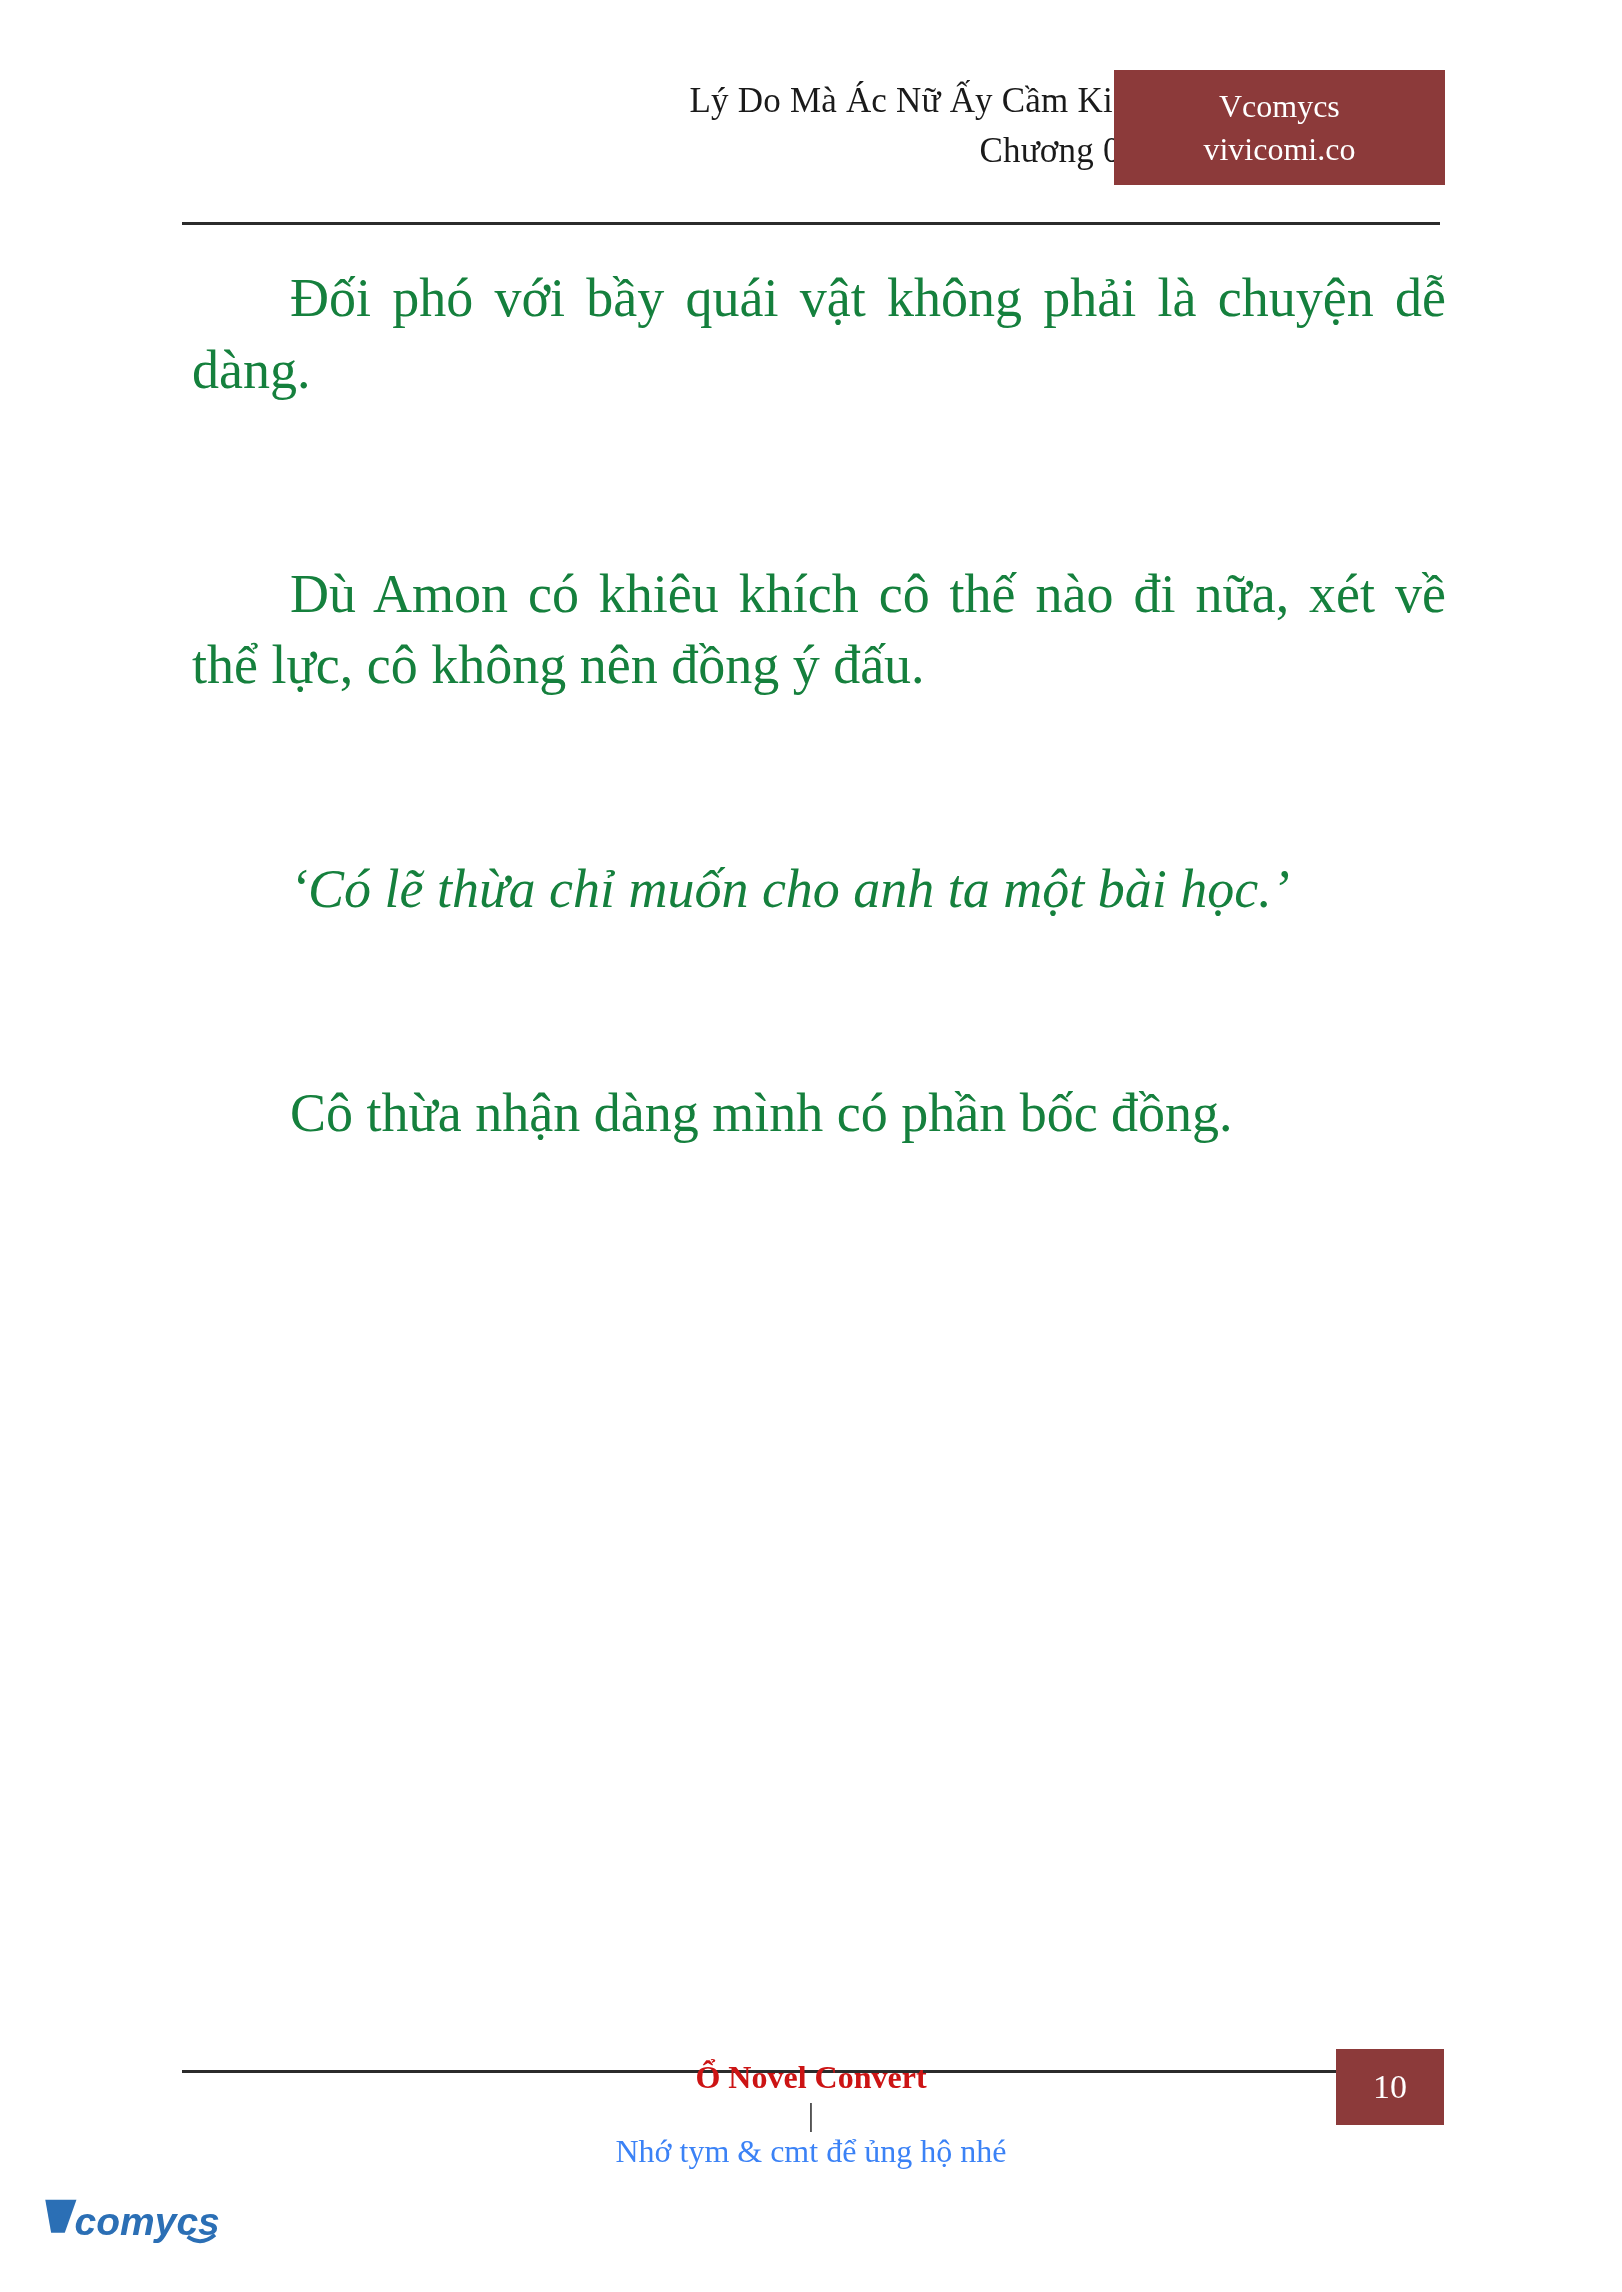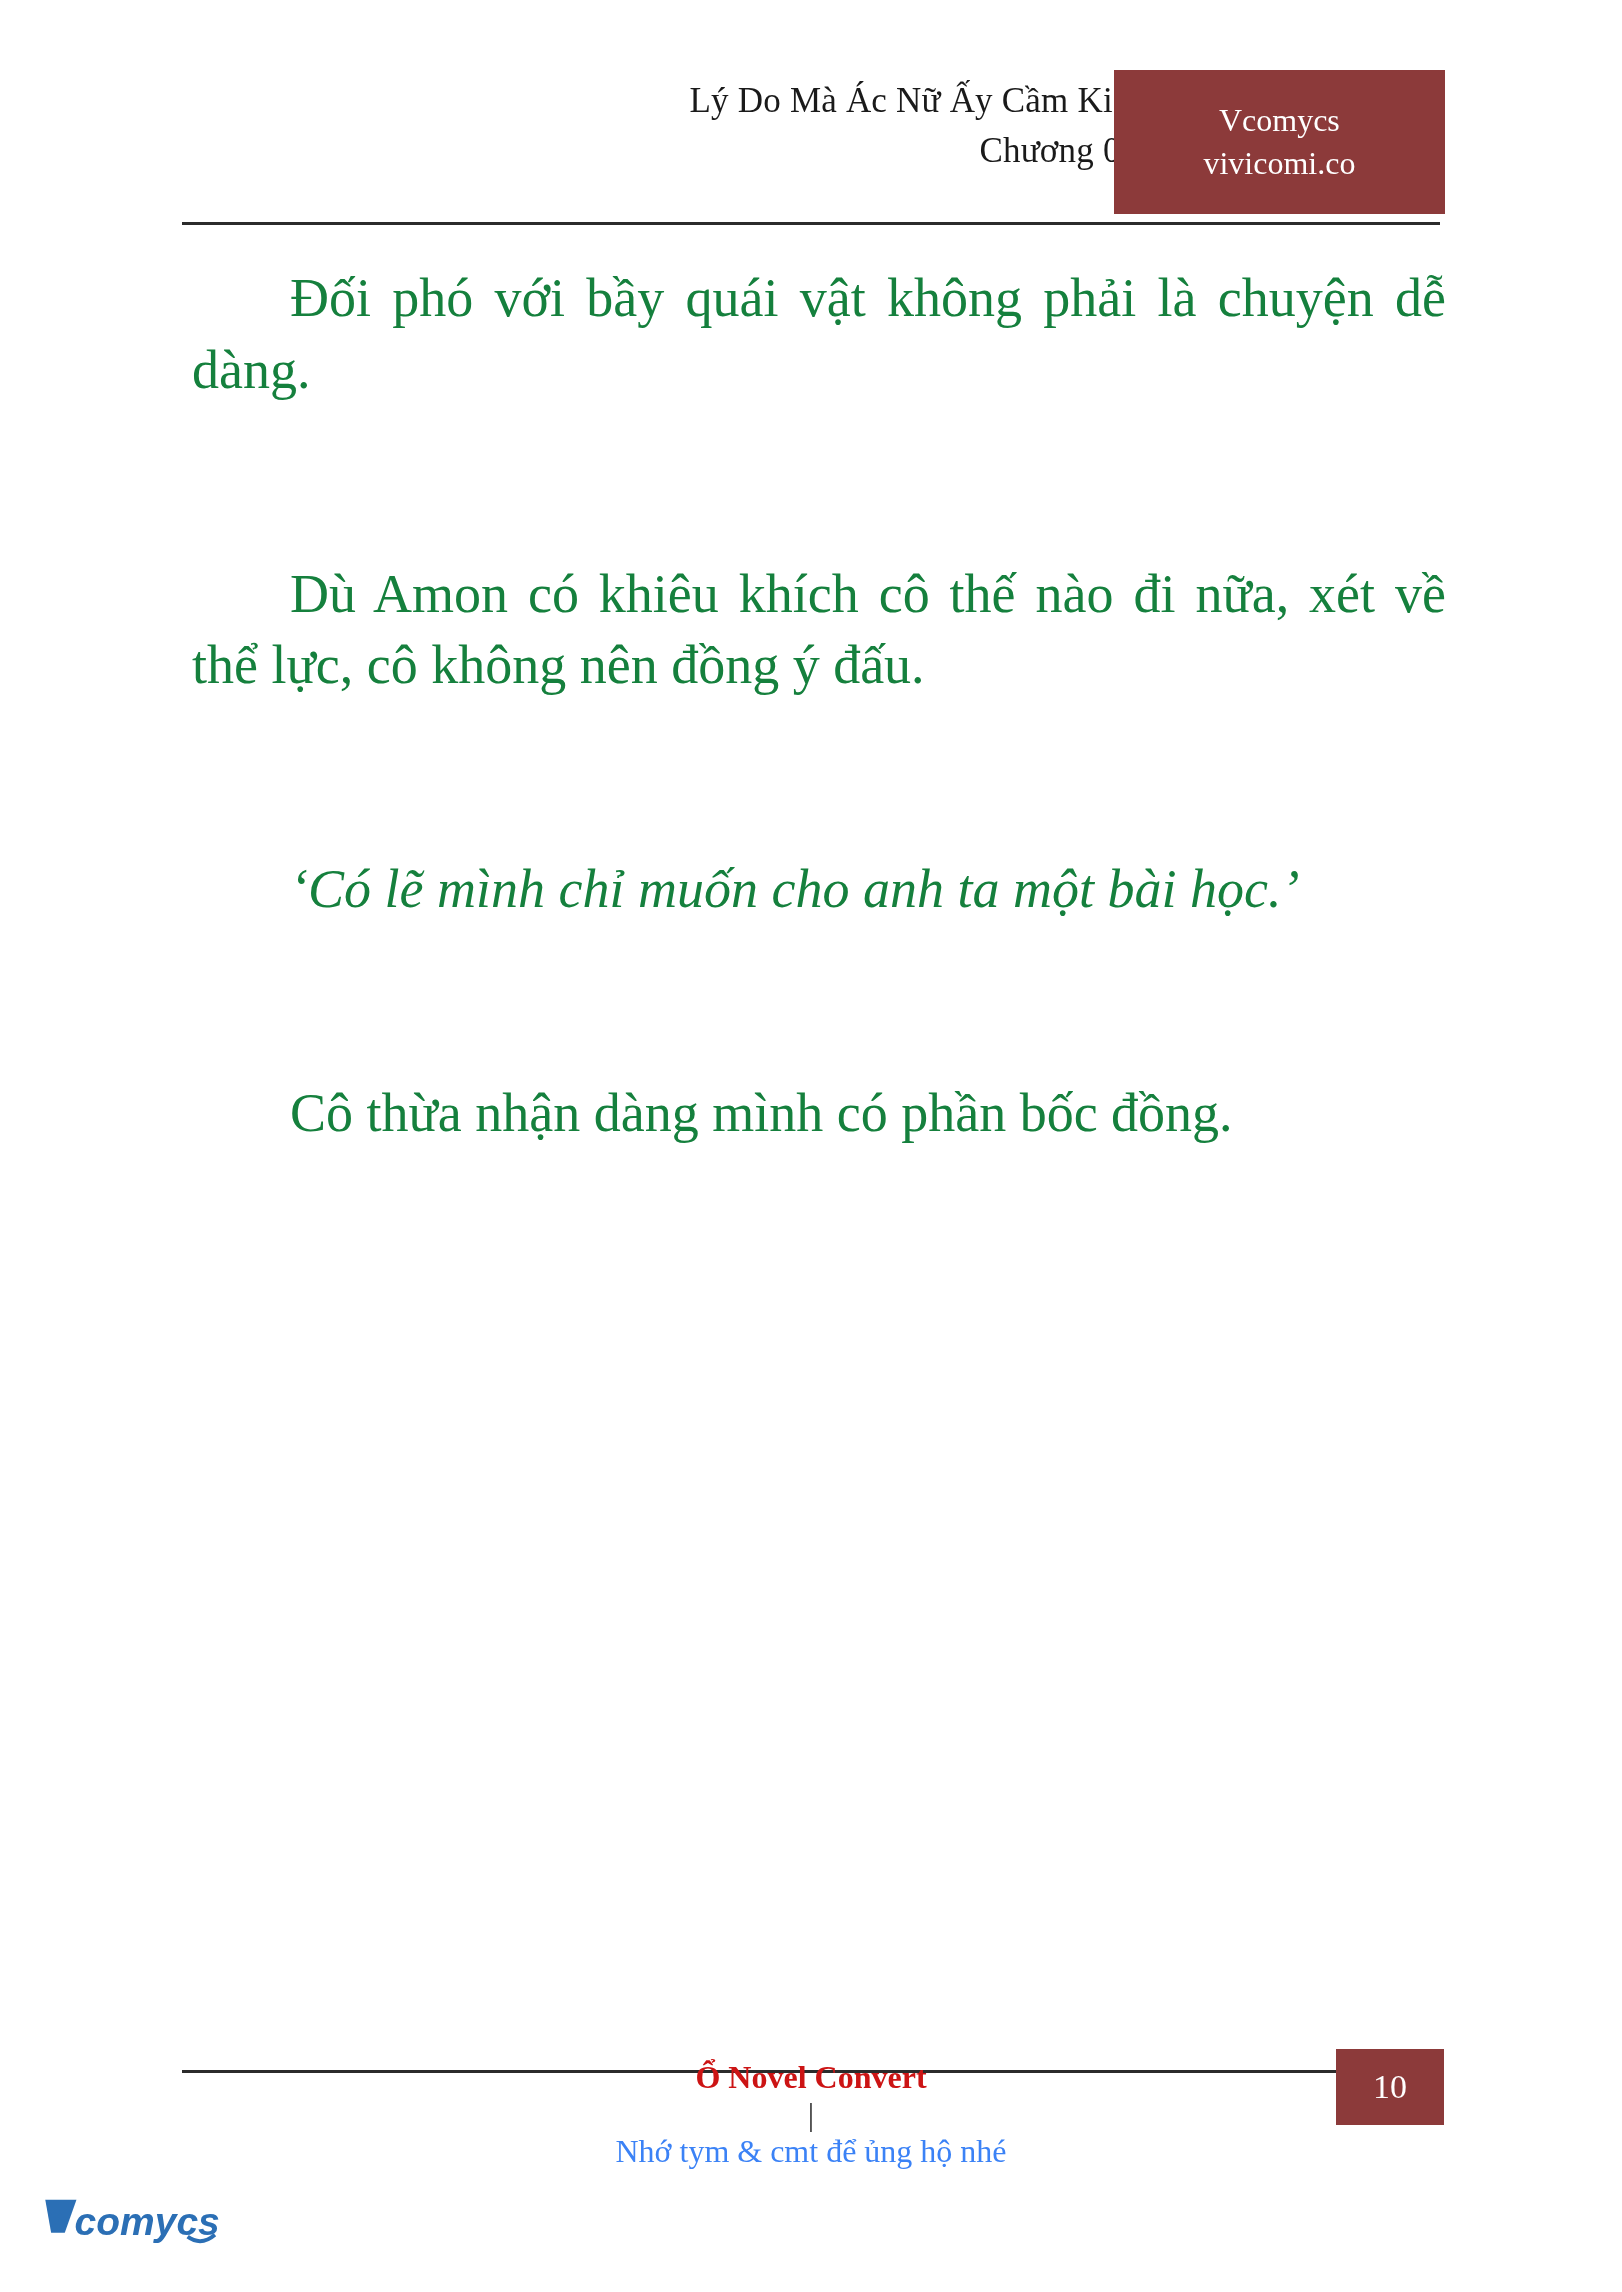--- a/index.html
+++ b/index.html
@@ -45,21 +45,21 @@
   .header-chapter {
     font-size: 35px;
     letter-spacing: 0.2px;
     white-space: nowrap;
   }
   .header-badge {
     position: absolute;
     right: -4.9px;
     top: -5.9px;
     width: 331px;
-    height: 144px;
+    height: 115px;
     background: #8c3a3a;
     color: #ffffff;
     display: flex;
     flex-direction: column;
     align-items: center;
     justify-content: center;
     line-height: 1.34;
   }
   .header-badge .b1 {
     font-size: 32px;
@@ -181,21 +181,21 @@
     <div class="header-badge">
       <span class="b1">Vcomycs</span>
       <span class="b2">vivicomi.co</span>
     </div>
   </div>
   <div class="header-rule"></div>
 
   <div class="content">
     <p class="para">Đối phó với bầy quái vật không phải là chuyện dễ dàng.</p>
     <p class="para gap">Dù Amon có khiêu khích cô thế nào đi nữa, xét về thể lực, cô không nên đồng ý đấu.</p>
-    <p class="para gap italic">‘Có lẽ mình chỉ muốn cho anh ta một bài học.’</p>
+    <p class="para gap italic">‘Có lẽ thừa chỉ muốn cho anh ta một bài học.’</p>
     <p class="para gap">Cô thừa nhận dàng mình có phần bốc đồng.</p>
   </div>
 
   <div class="footer-rule"></div>
   <div class="footer">
     <div class="footer-inner">
       <span class="footer-brand">Ổ Novel Convert</span>
       <span class="footer-sep">|</span>
       <span class="footer-note">Nhớ tym &amp; cmt để ủng hộ nhé</span>
       <span class="footer-page">10</span>

